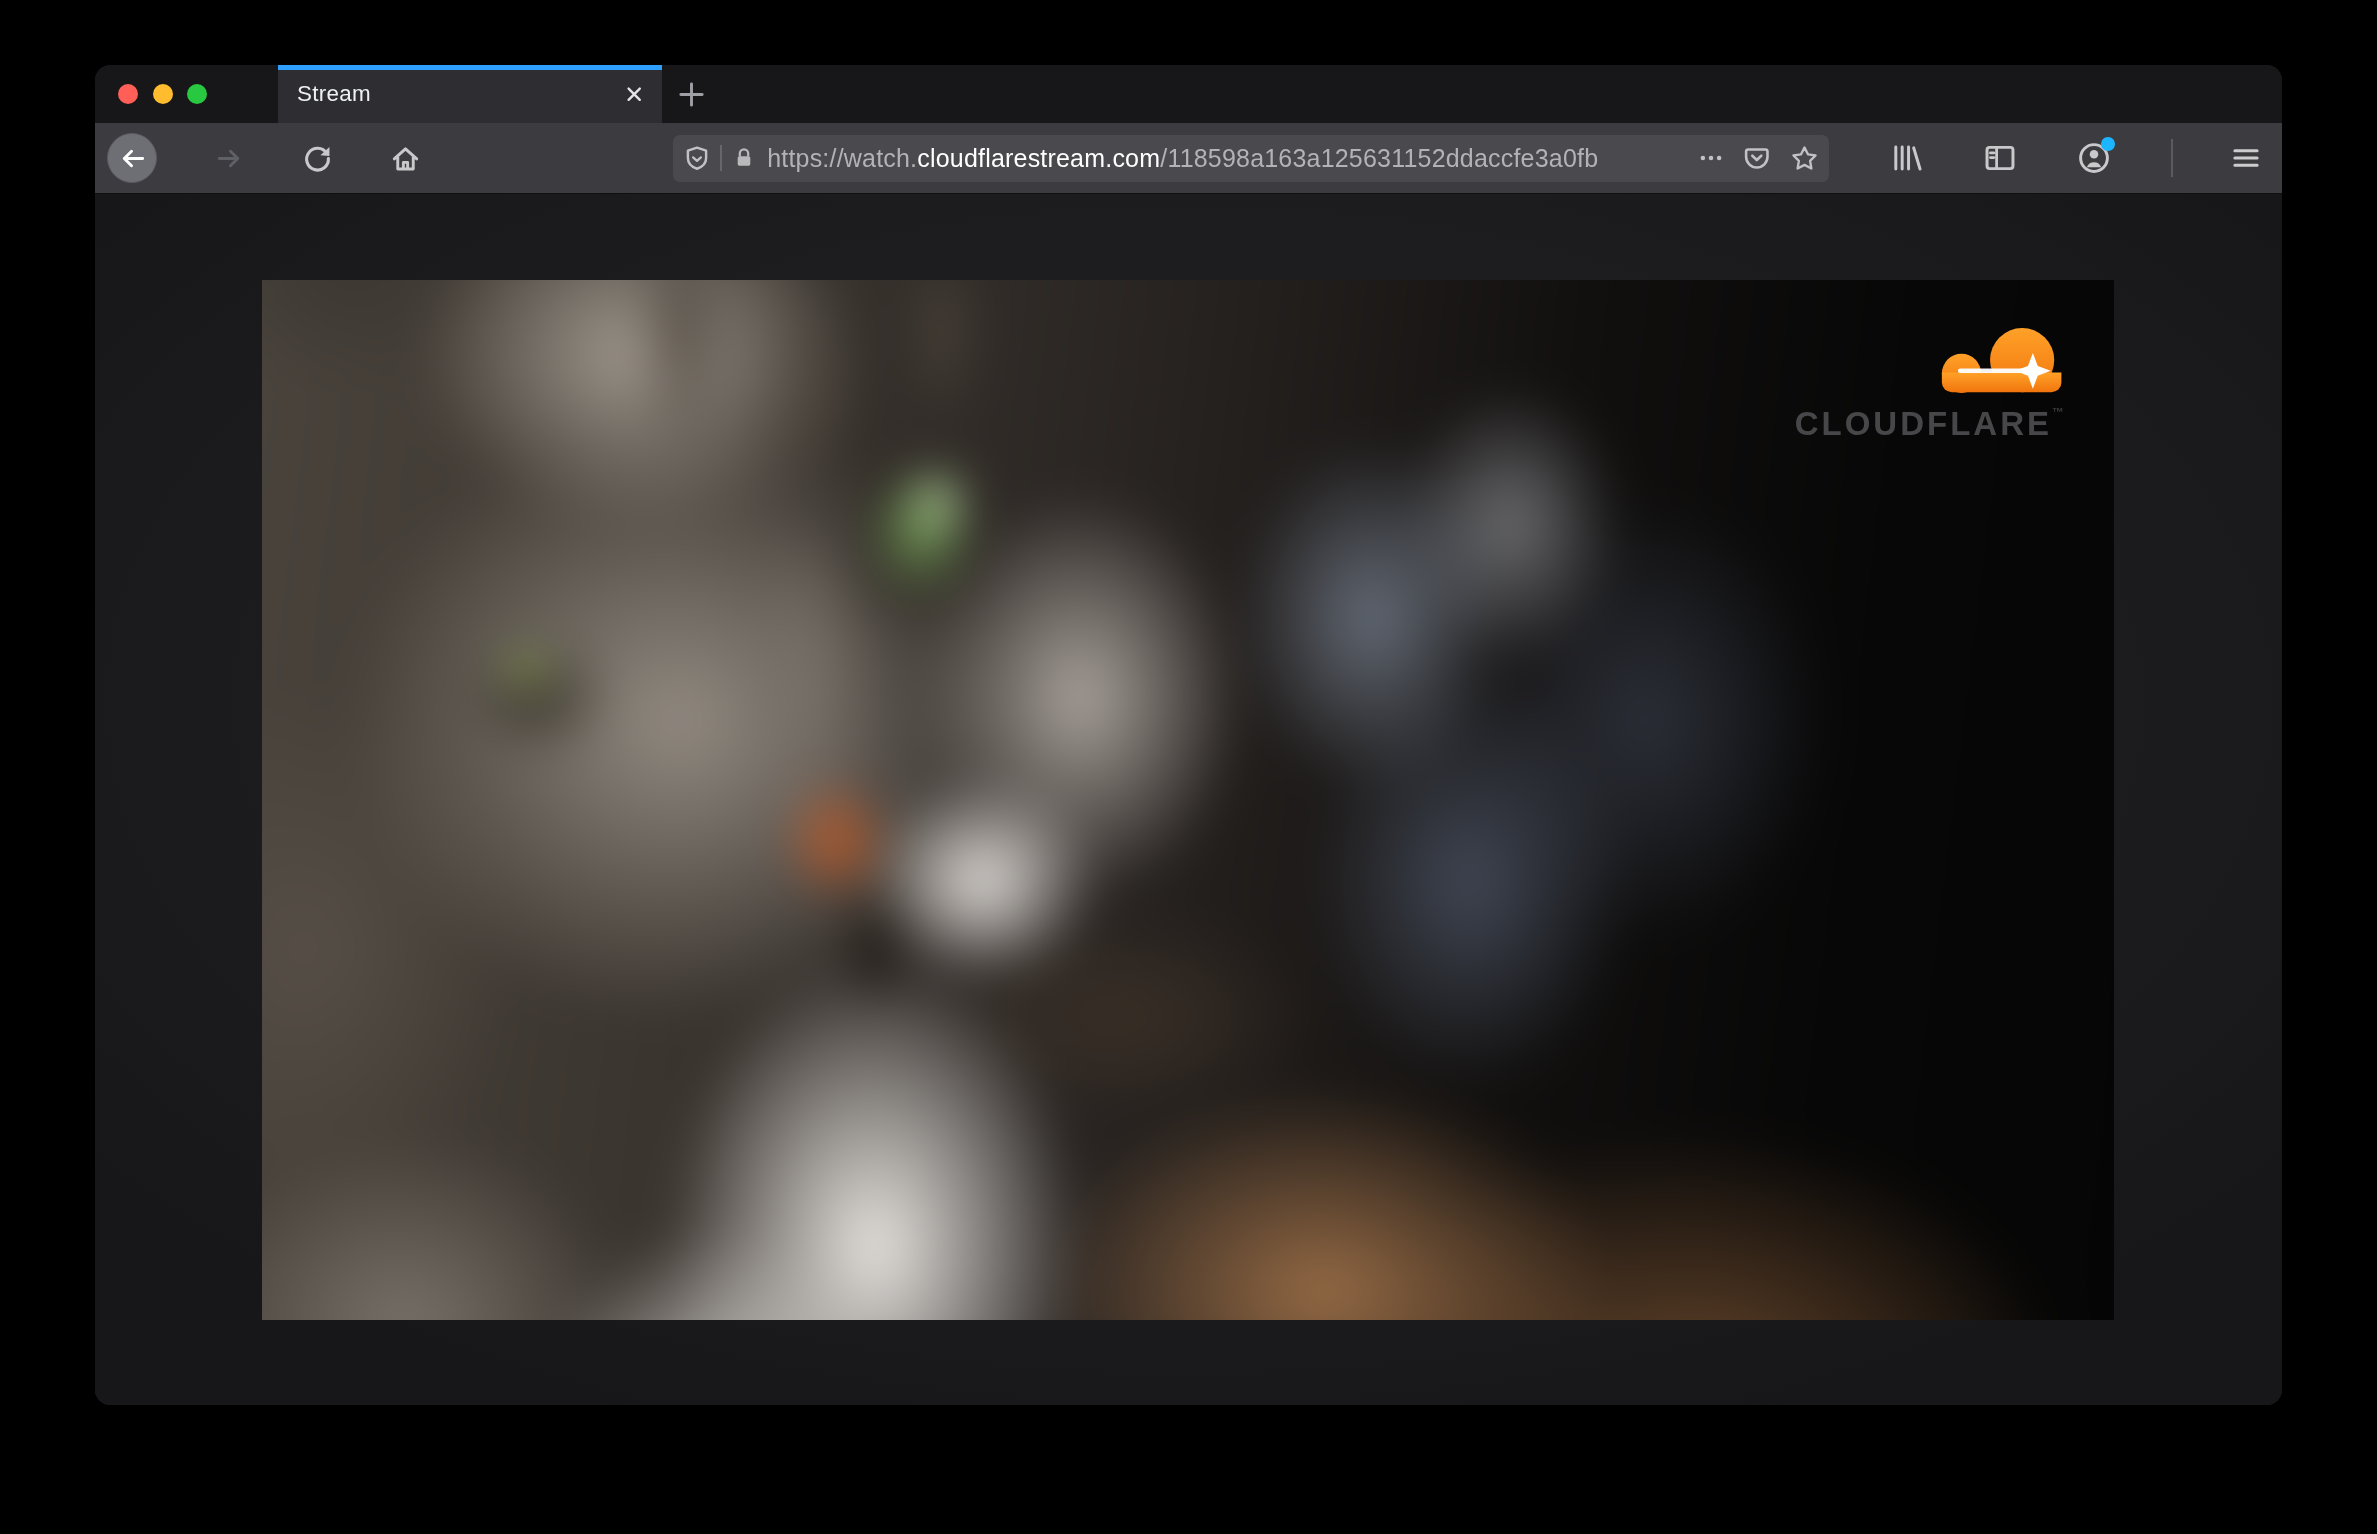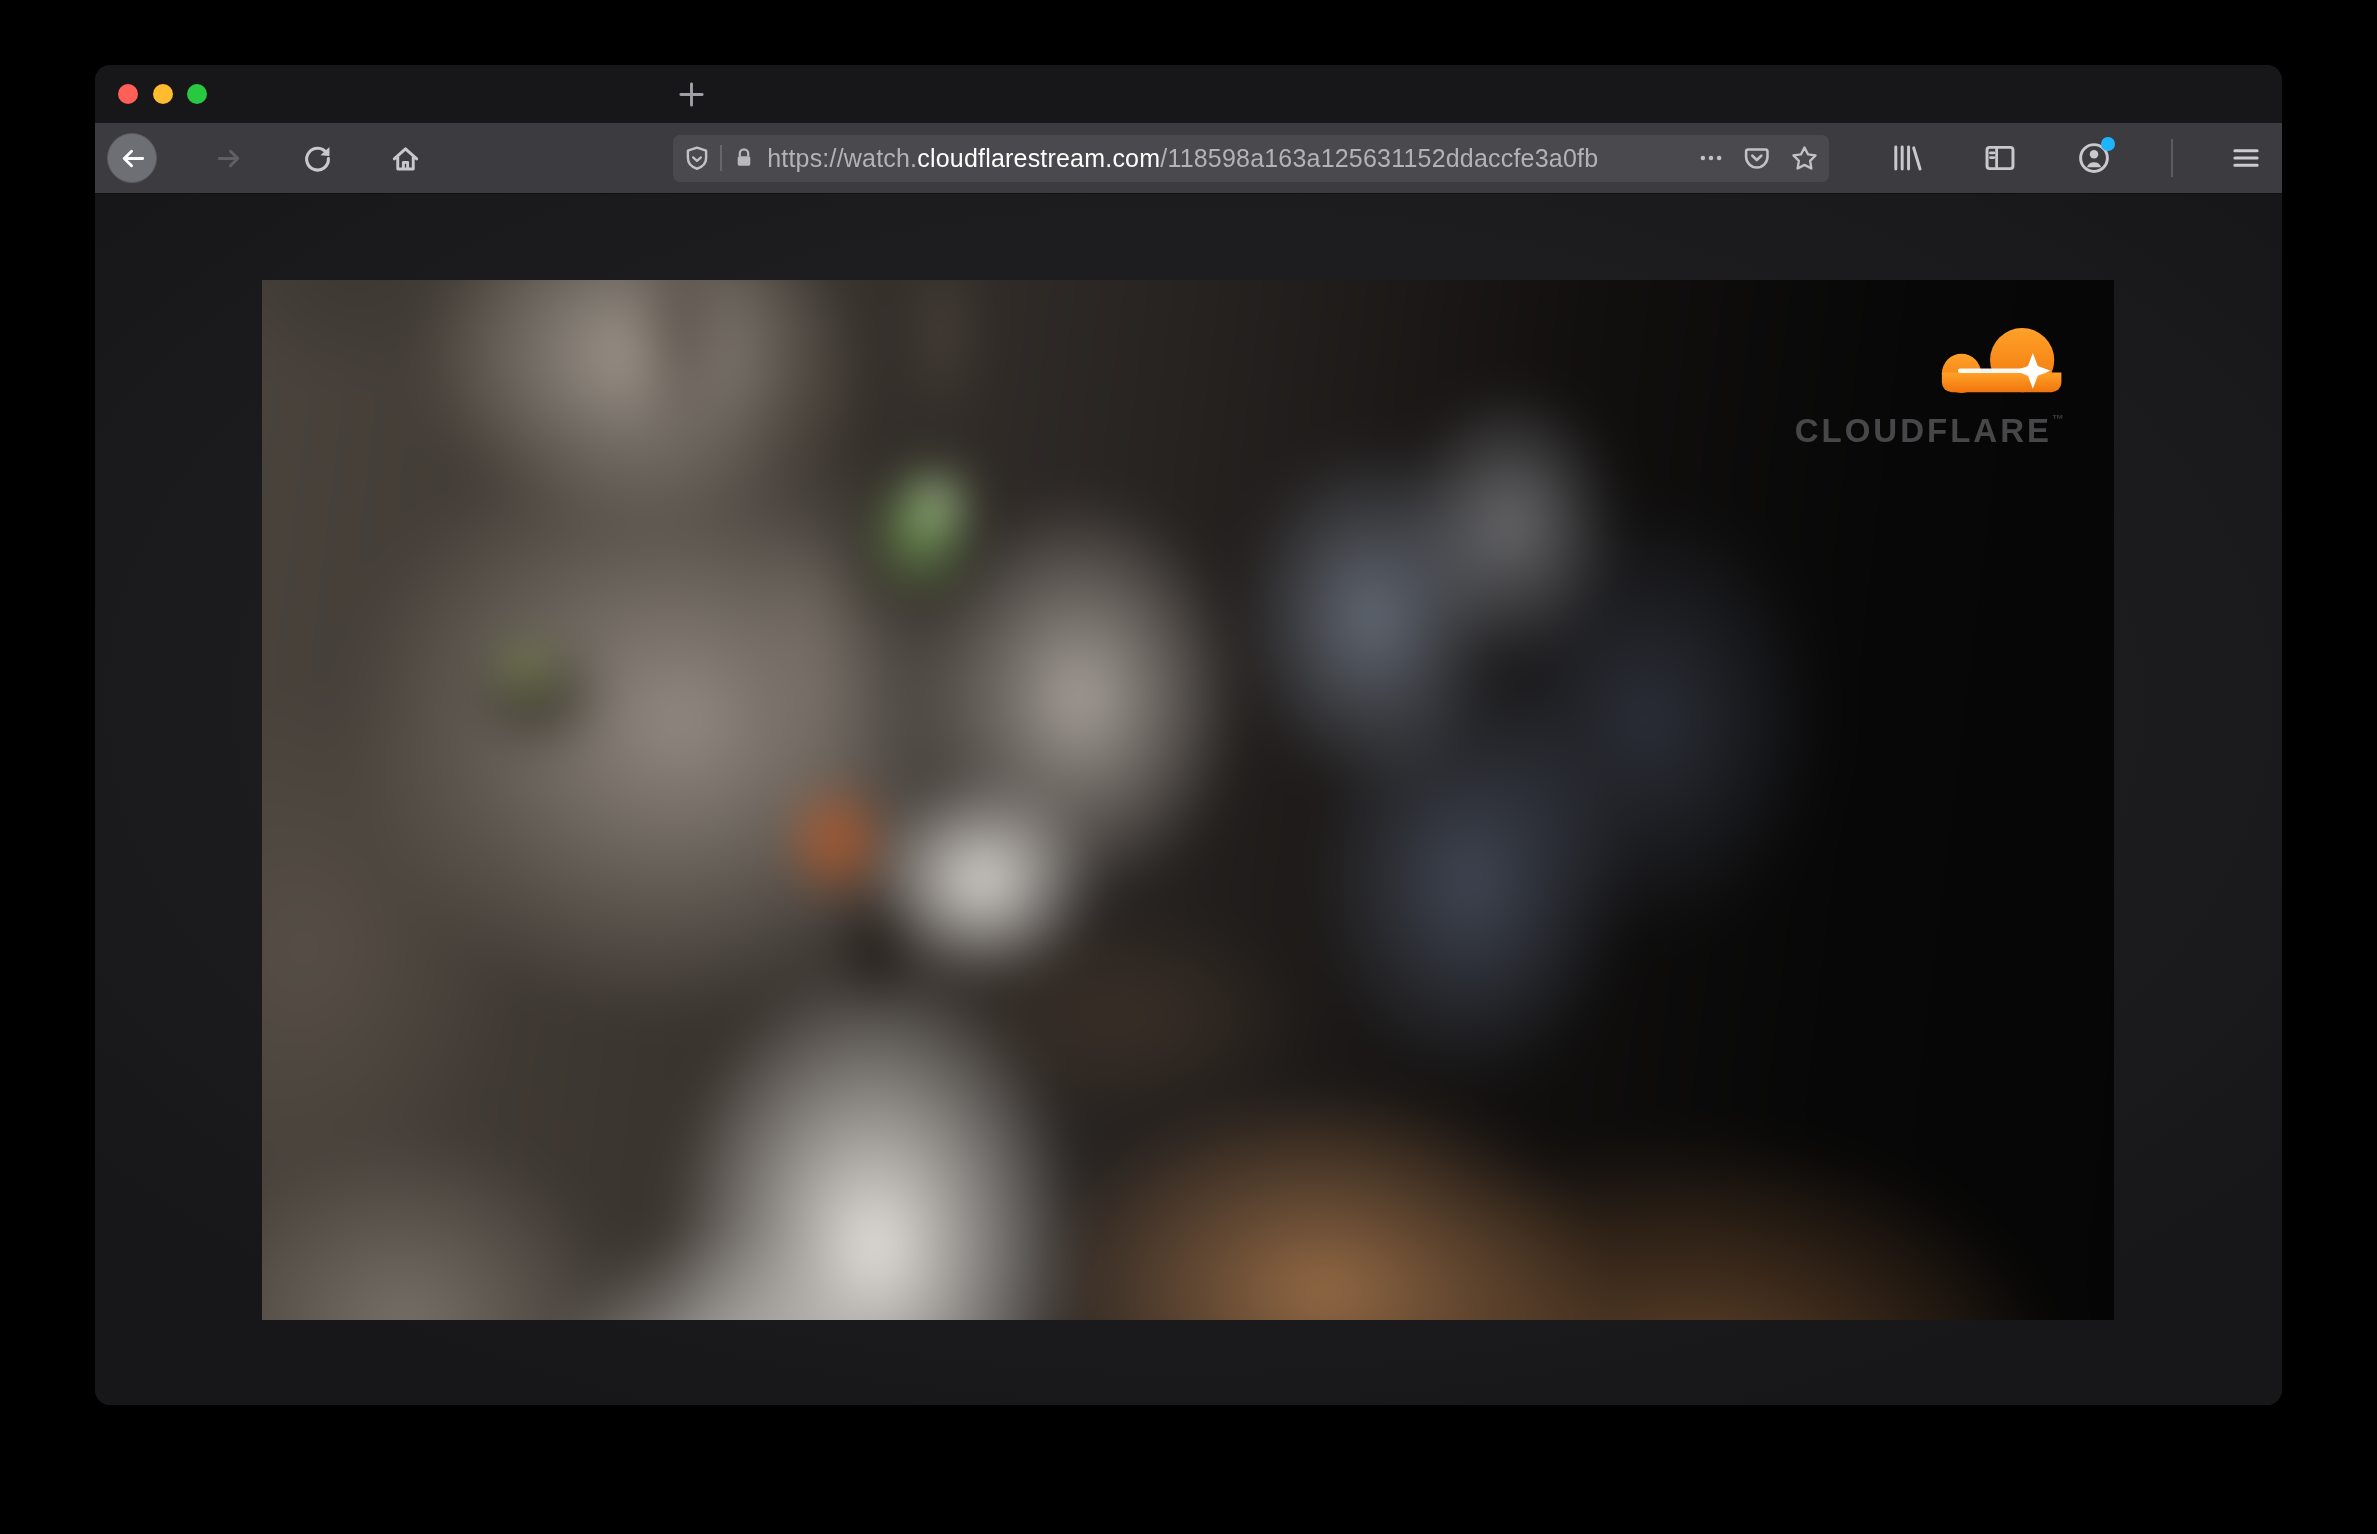--- a/index.html
+++ b/index.html
@@ -83,38 +83,46 @@
       radial-gradient(465px 328px at 76% 102%, rgba(112,76,46,.92), rgba(112,76,46,0) 80%),
       radial-gradient(181px 233px at 59.5% 34%, rgba(122,132,148,.78), rgba(122,132,148,0) 76%),
       radial-gradient(147px 181px at 66.5% 26%, rgba(152,154,160,.68), rgba(152,154,160,0) 76%),
       radial-gradient(207px 267px at 64.5% 57%, rgba(82,92,112,.72), rgba(82,92,112,0) 78%),
       radial-gradient(233px 284px at 73.5% 43%, rgba(62,68,84,.62), rgba(62,68,84,0) 78%),
       linear-gradient(97deg, #4b453e 0%, #3b352f 26%, #262220 48%, #12100f 66%, #070707 82%, #050505 100%);
   }
 
   .cf-logo { position:absolute; top:48px; right:50px; width:278px; text-align:right; }
   .cf-cloud { display:block; margin:0 1.7px 0 auto; }
-  .cf-word { margin-top:18px; font-size:33px; font-weight:bold; letter-spacing:3px;
+  .cf-word { margin-top:11px; font-size:33px; font-weight:bold; letter-spacing:3px;
              color:#47474a; white-space:nowrap; }
   .cf-tm { font-size:12px; color:#3c3c3f; vertical-align:top; letter-spacing:0; }
 
   svg { display:block; }
 </style>
 </head>
 <body>
 
 <div class="window">
 
   <div class="titlebar">
     <div class="lights">
       <div class="light red"></div>
       <div class="light yellow"></div>
       <div class="light green"></div>
     </div>
 
+    <div class="tab">
+      <span class="tab-title">Stream</span>
+      <span class="tab-close">
+        <svg width="22.4" height="22.4" viewBox="0 0 16 16">
+            <path d="M4 4 l8 8 M12 4 l-8 8" stroke="#e4e4e7" stroke-width="1.7" stroke-linecap="round"></path>
+          </svg>
+      </span>
+    </div>
 
     <div class="newtab">
       <span>
         <svg width="31" height="31" viewBox="0 0 16 16">
             <path d="M8 2.5 v11 M2.5 8 h11" stroke="#9fa0a6" stroke-width="1.5" stroke-linecap="round"></path>
           </svg>
       </span>
     </div>
   </div>
 

